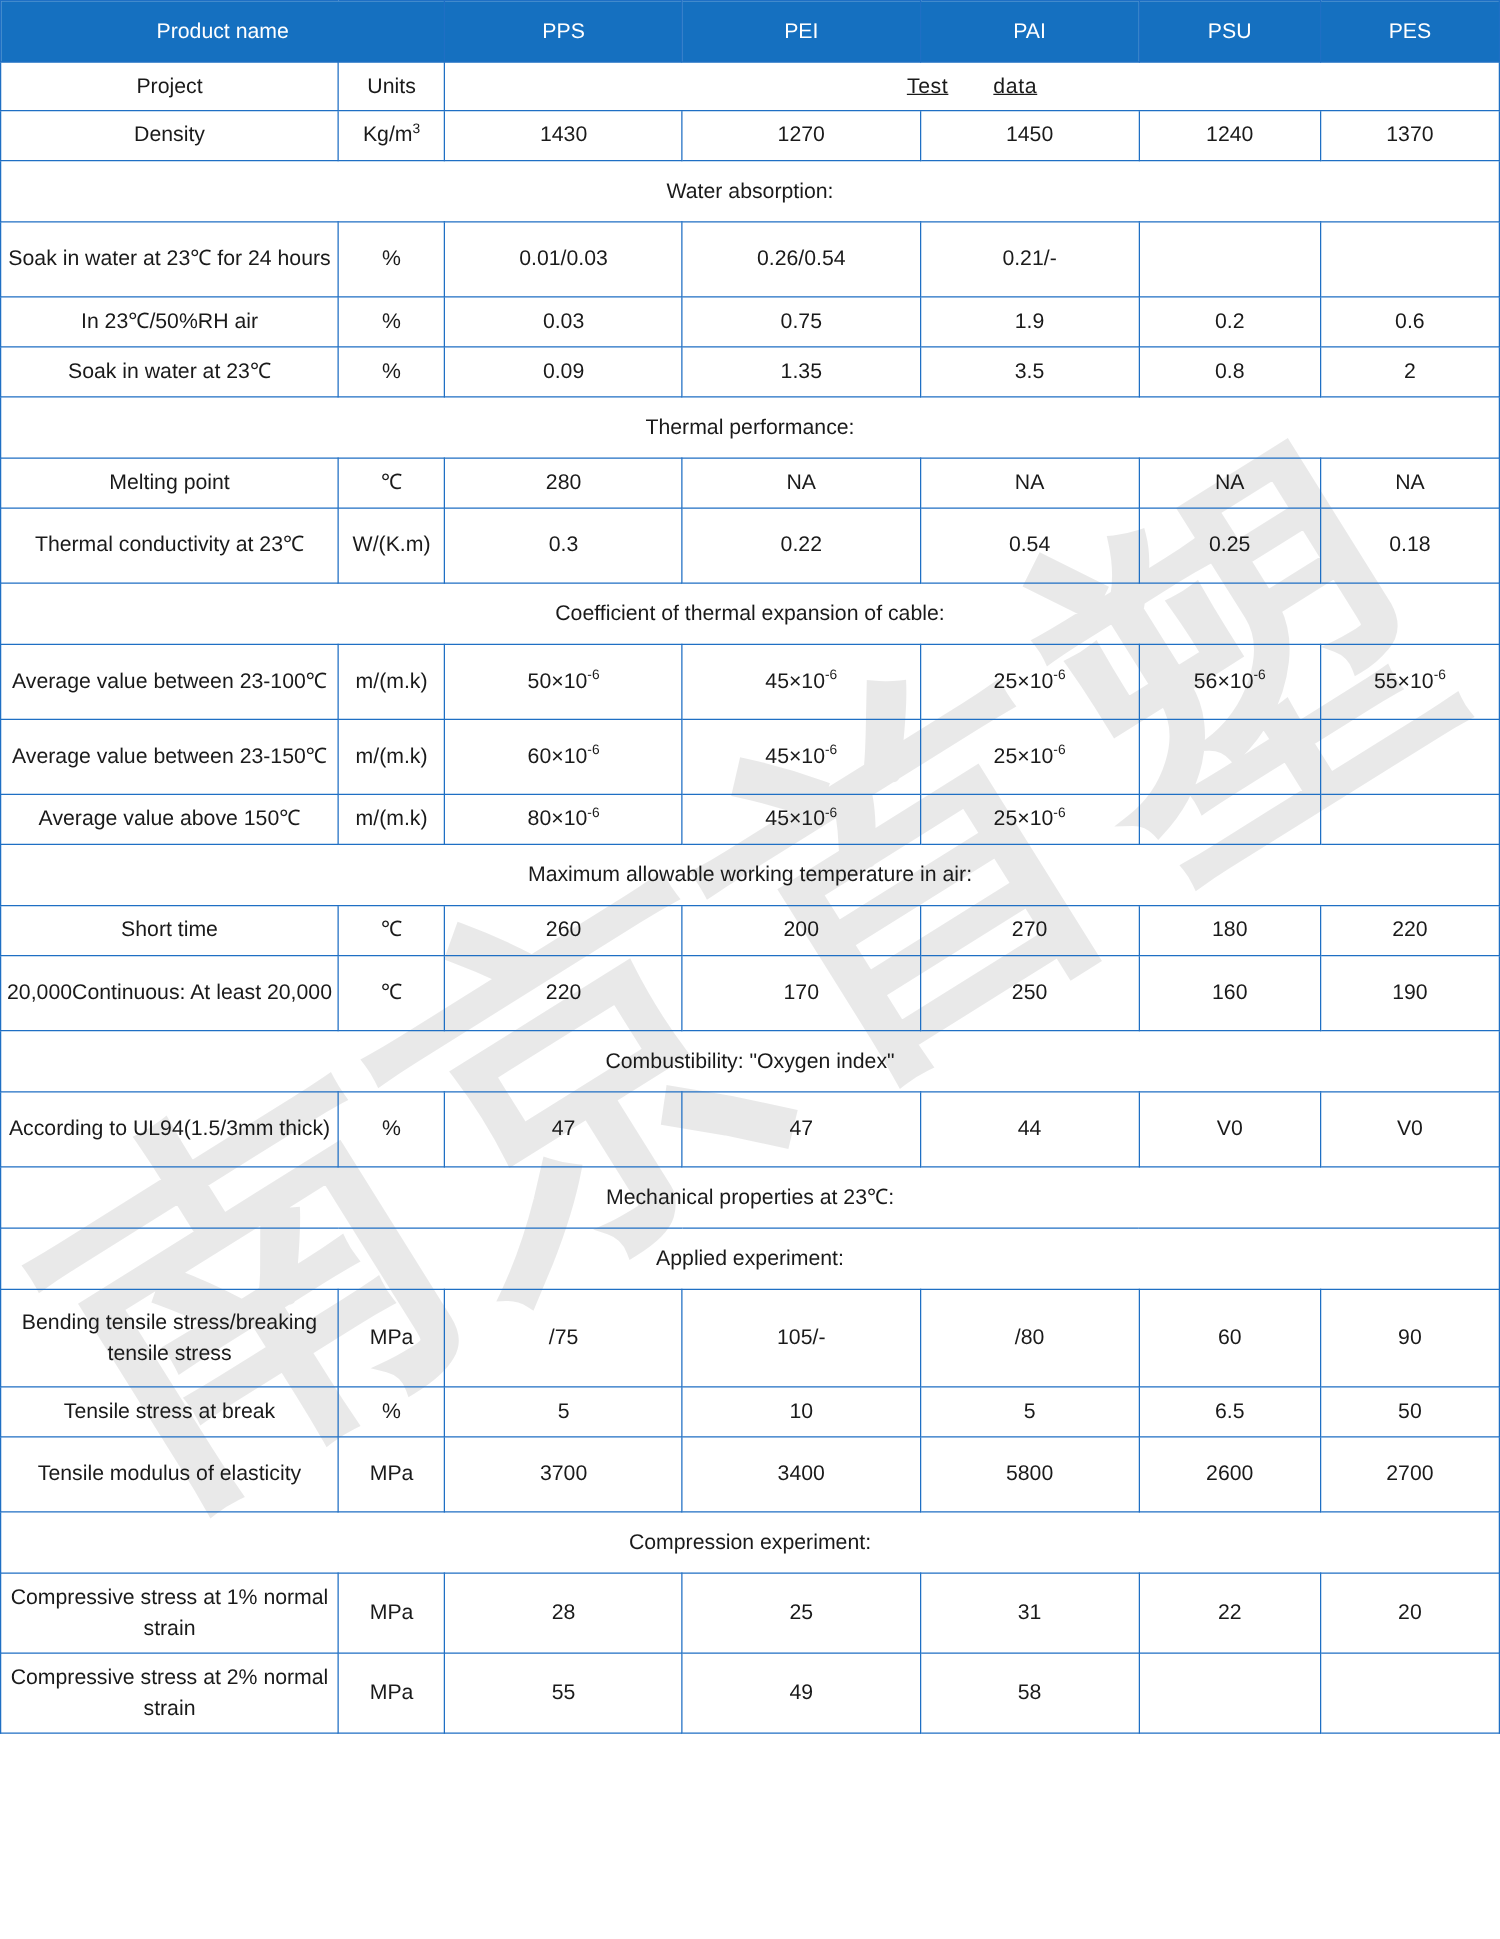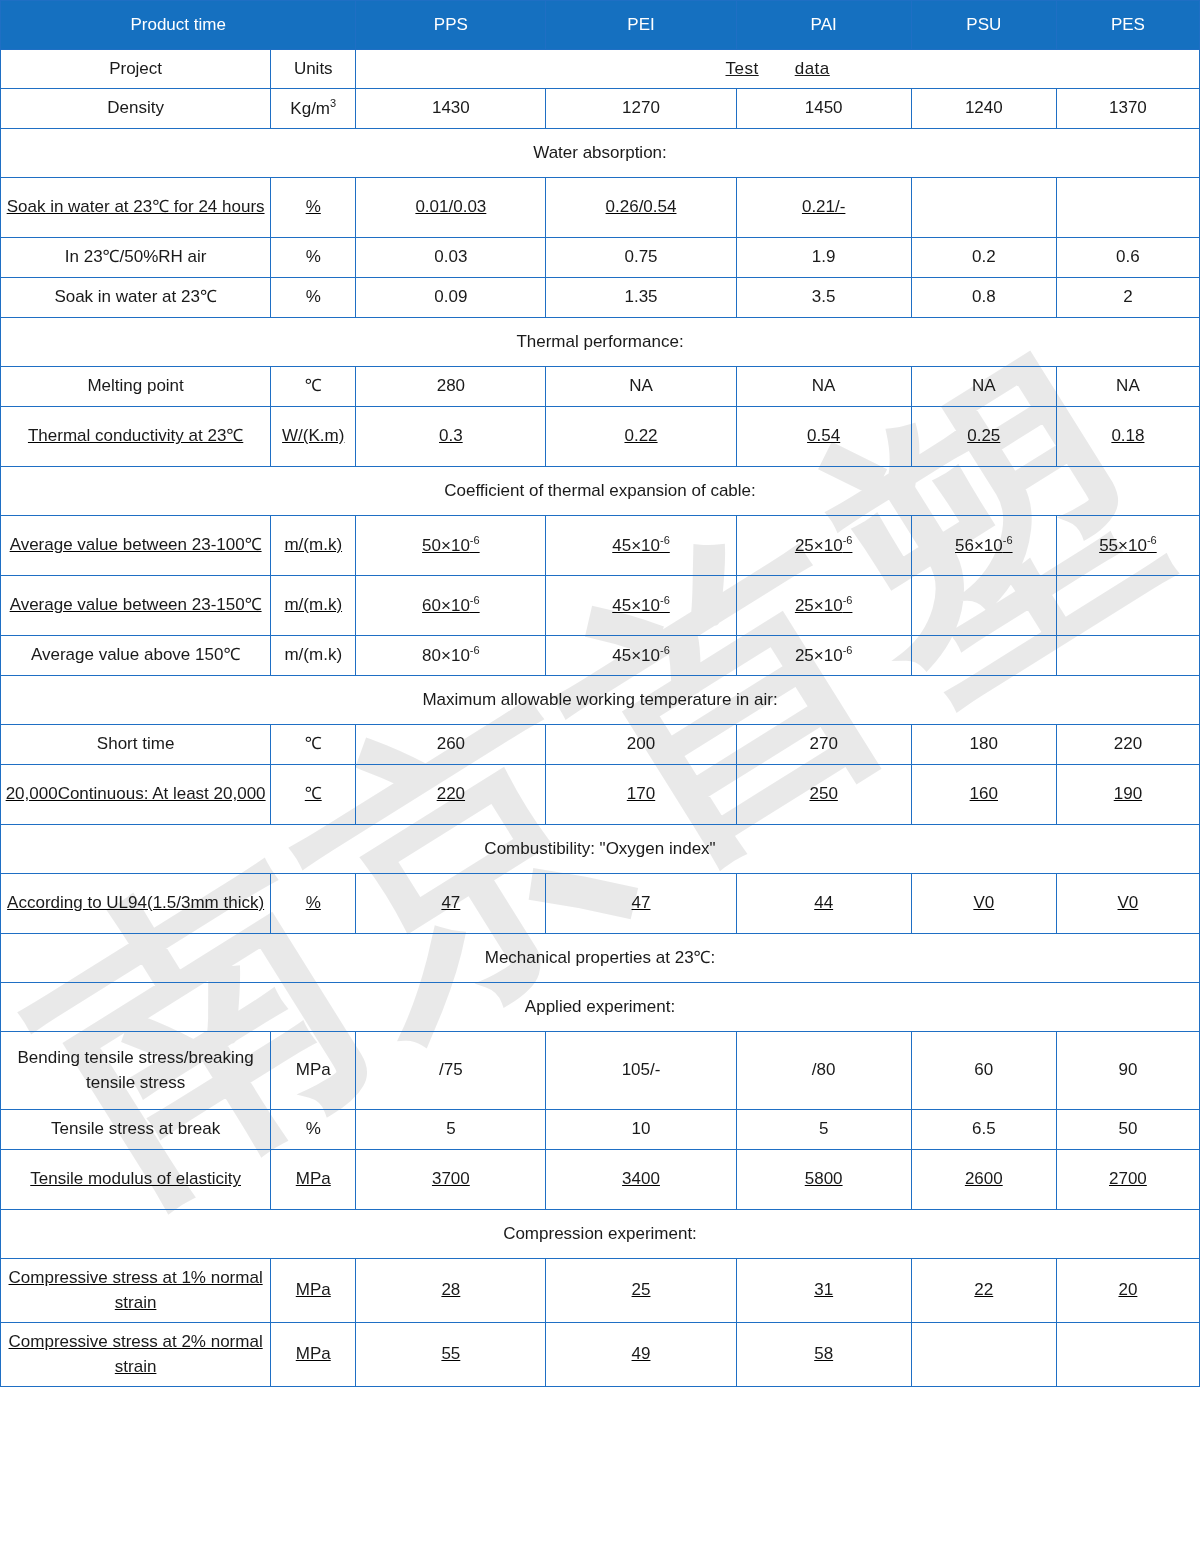--- a/index.html
+++ b/index.html
@@ -71,21 +71,21 @@
     padding-left: 14px;
     height: 36px;
   }
   td.label {
     padding-left: 8px;
     padding-right: 8px;
   }
   td.units {
     font-size: 16px;
   }
-  .tall2 { height: 60px; text-decoration: underline; }
+  .tall2 { height: 60px; }
   .tall3 { height: 78px; padding-left: 48px; }
   .row-h { height: 40px; }
   sup { font-size: 11px; vertical-align: super; }
   .testdata {
     letter-spacing: 0.5px;
     text-decoration: underline;
   }
   .testdata .gap { display: inline-block; width: 36px; }
 </style>
 </head>
@@ -102,21 +102,21 @@
       <col style="width:270px">
       <col style="width:85px">
       <col style="width:190px">
       <col style="width:190px">
       <col style="width:175px">
       <col style="width:145px">
       <col style="width:143px">
     </colgroup>
     <thead>
       <tr>
-        <th colspan="2">Product time</th>
+        <th colspan="2">Product name</th>
         <th>PPS</th>
         <th>PEI</th>
         <th>PAI</th>
         <th>PSU</th>
         <th>PES</th>
       </tr>
     </thead>
     <tbody id="tbody">
         <tr>
           <td class="label">Project</td>

